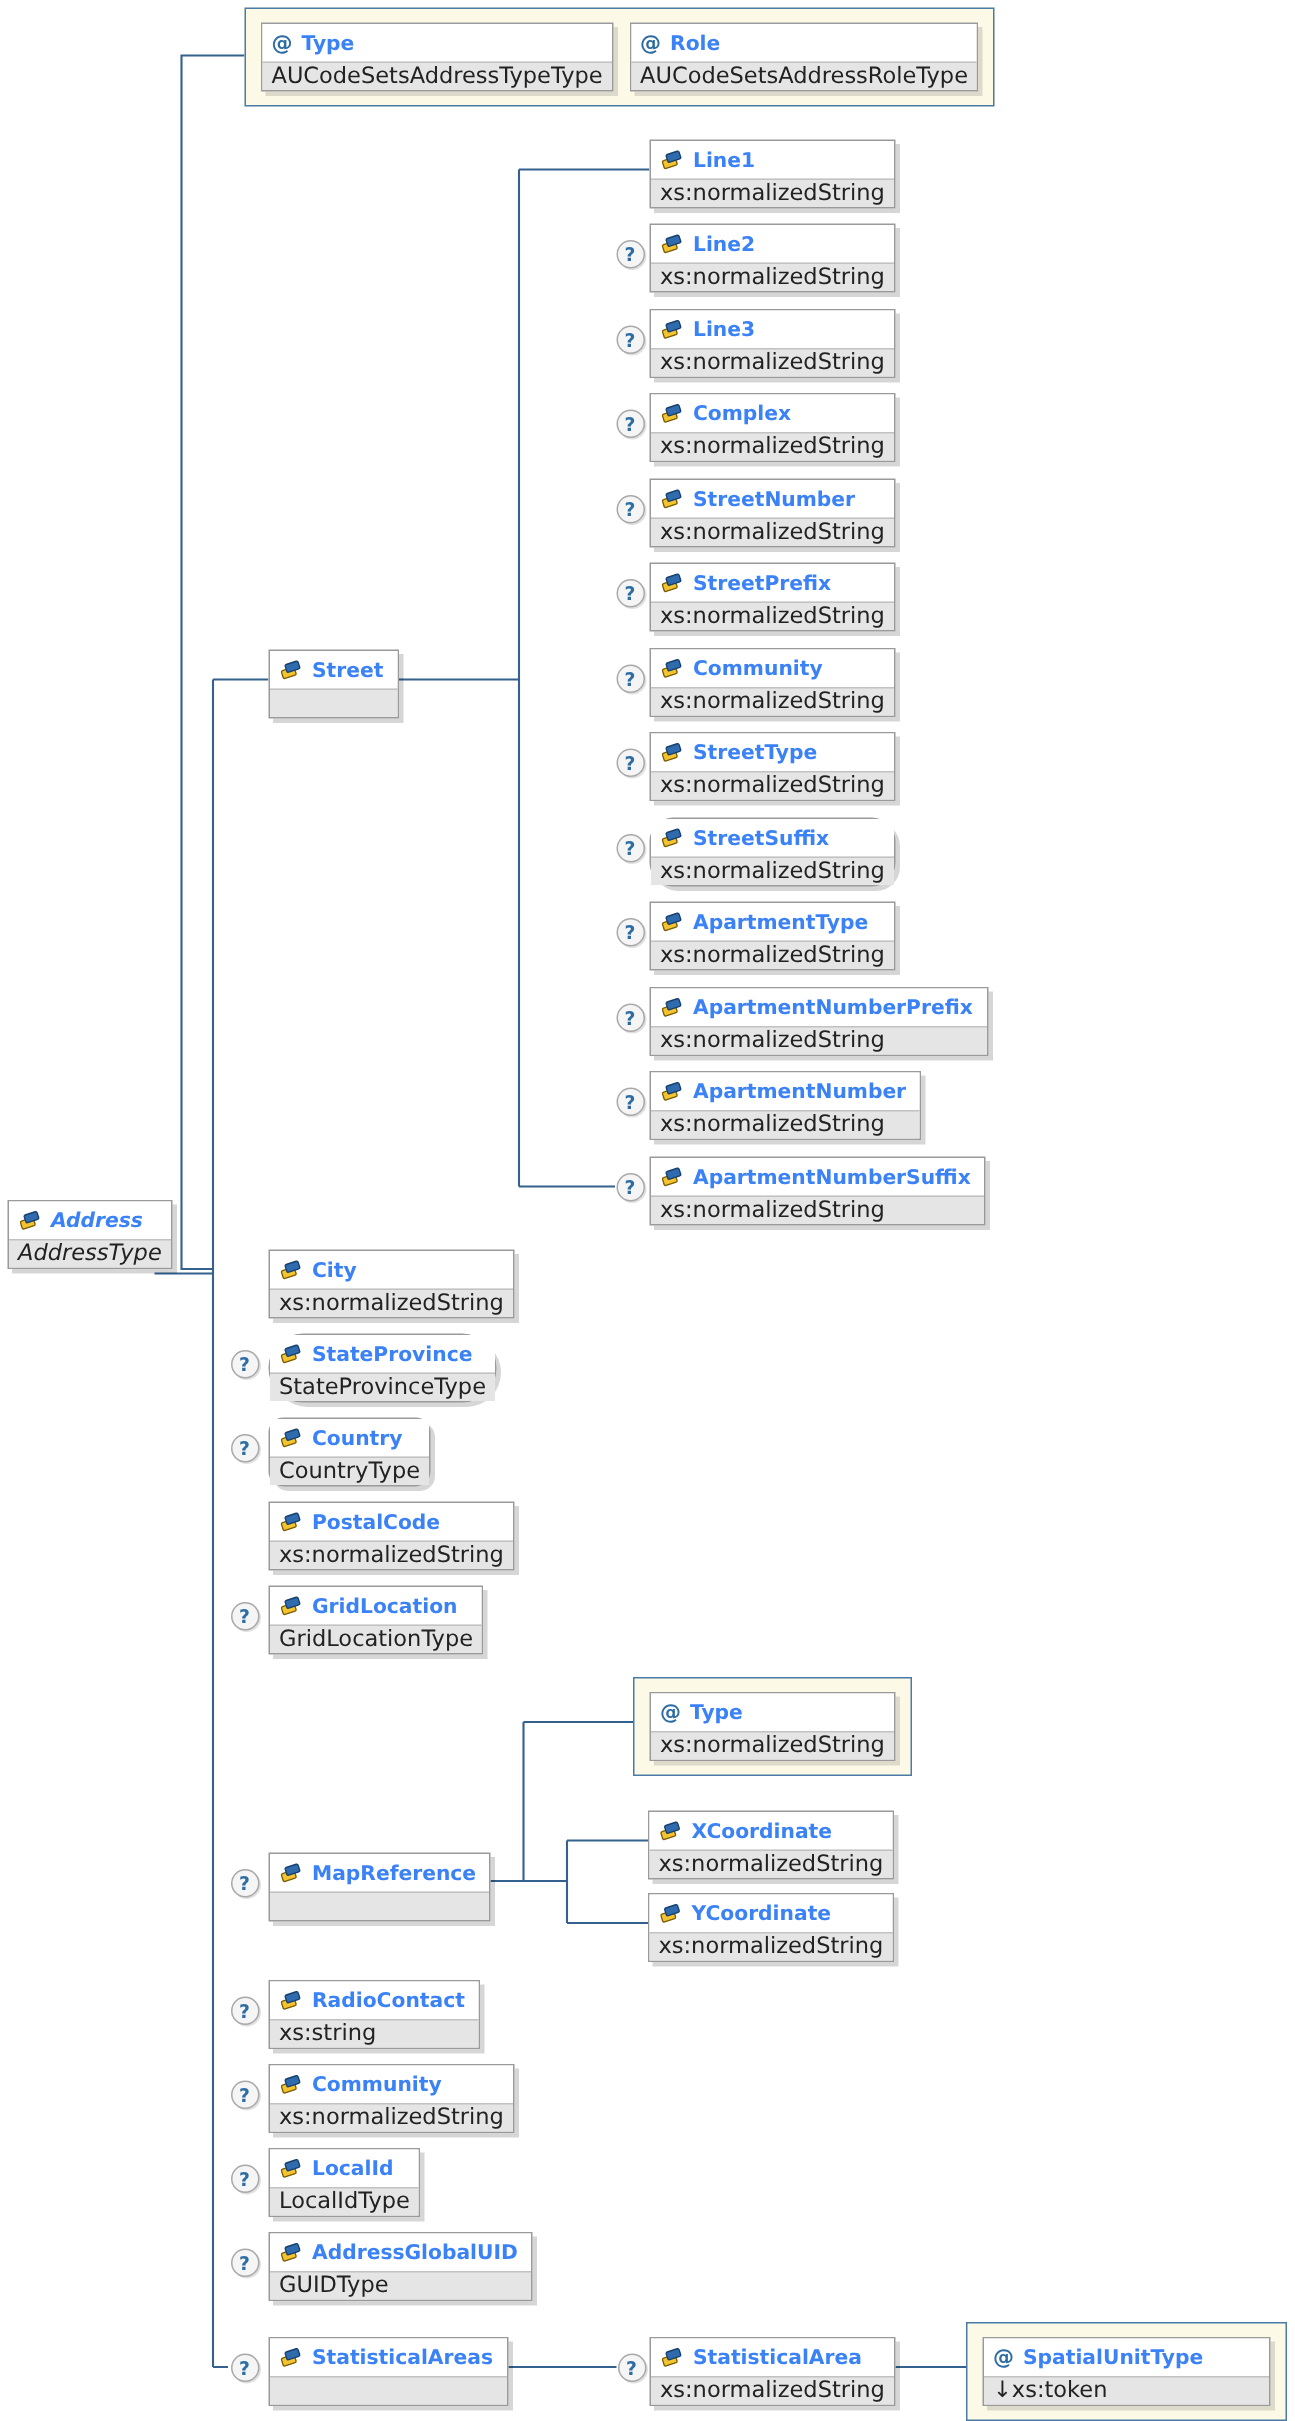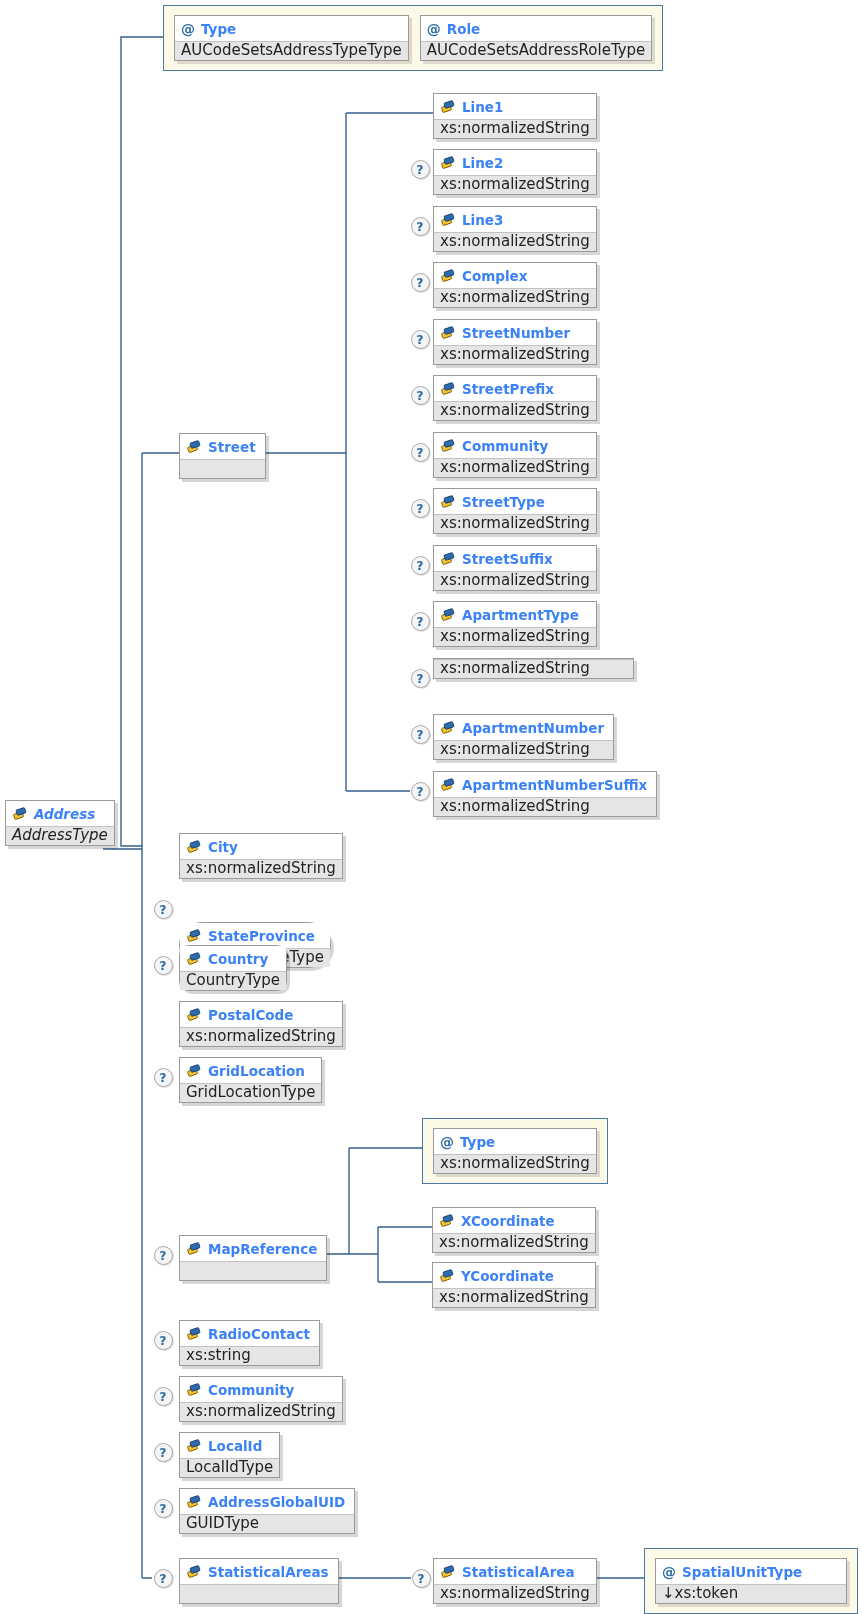--- a/index.html
+++ b/index.html
@@ -222,21 +222,21 @@
               <rect x="1.6" y="5.4" width="9" height="5.4" rx="1" fill="#F4C430" stroke="#7a5c00" stroke-width="0.9"></rect>
               <rect x="5.2" y="2.2" width="9" height="5.4" rx="1" fill="#2F6BAD" stroke="#17406e" stroke-width="0.9"></rect>
             </g>
           </svg>
         </span>
         <span class="nname">StreetType</span>
       </div>
       <div class="nband">xs:normalizedString</div>
     </div>
     <div class="qcircle" style="left: 410.5px; top: 498.5px;">?</div>
-    <div class="node" style="left: 433px; top: 545px; min-width: 119px;">
+    <div class="node" style="left: 433px; top: 545px; min-width: 119px; border-radius: 16px;">
       <div class="ntitle">
         <span class="elicon">
           <svg width="16" height="14" viewBox="0 0 16 14" aria-hidden="true">
             <g transform="rotate(-18 8 7)">
               <rect x="1.6" y="5.4" width="9" height="5.4" rx="1" fill="#F4C430" stroke="#7a5c00" stroke-width="0.9"></rect>
               <rect x="5.2" y="2.2" width="9" height="5.4" rx="1" fill="#2F6BAD" stroke="#17406e" stroke-width="0.9"></rect>
             </g>
           </svg>
         </span>
         <span class="nname">StreetSuffix</span>
@@ -253,20 +253,31 @@
               <rect x="5.2" y="2.2" width="9" height="5.4" rx="1" fill="#2F6BAD" stroke="#17406e" stroke-width="0.9"></rect>
             </g>
           </svg>
         </span>
         <span class="nname">ApartmentType</span>
       </div>
       <div class="nband">xs:normalizedString</div>
     </div>
     <div class="qcircle" style="left: 410.5px; top: 611.5px;">?</div>
     <div class="node" style="left: 433px; top: 658px; min-width: 201px;">
+      <div class="ntitle">
+        <span class="elicon">
+          <svg width="16" height="14" viewBox="0 0 16 14" aria-hidden="true">
+            <g transform="rotate(-18 8 7)">
+              <rect x="1.6" y="5.4" width="9" height="5.4" rx="1" fill="#F4C430" stroke="#7a5c00" stroke-width="0.9"></rect>
+              <rect x="5.2" y="2.2" width="9" height="5.4" rx="1" fill="#2F6BAD" stroke="#17406e" stroke-width="0.9"></rect>
+            </g>
+          </svg>
+        </span>
+        <span class="nname">ApartmentNumberPrefix</span>
+      </div>
       <div class="nband">xs:normalizedString</div>
     </div>
     <div class="qcircle" style="left: 410.5px; top: 668.5px;">?</div>
     <div class="node" style="left: 433px; top: 714px; min-width: 157px;">
       <div class="ntitle">
         <span class="elicon">
           <svg width="16" height="14" viewBox="0 0 16 14" aria-hidden="true">
             <g transform="rotate(-18 8 7)">
               <rect x="1.6" y="5.4" width="9" height="5.4" rx="1" fill="#F4C430" stroke="#7a5c00" stroke-width="0.9"></rect>
               <rect x="5.2" y="2.2" width="9" height="5.4" rx="1" fill="#2F6BAD" stroke="#17406e" stroke-width="0.9"></rect>
@@ -300,21 +311,21 @@
             <g transform="rotate(-18 8 7)">
               <rect x="1.6" y="5.4" width="9" height="5.4" rx="1" fill="#F4C430" stroke="#7a5c00" stroke-width="0.9"></rect>
               <rect x="5.2" y="2.2" width="9" height="5.4" rx="1" fill="#2F6BAD" stroke="#17406e" stroke-width="0.9"></rect>
             </g>
           </svg>
         </span>
         <span class="nname">City</span>
       </div>
       <div class="nband">xs:normalizedString</div>
     </div>
-    <div class="node" style="left: 179px; top: 922px; min-width: 141px; border-radius: 23px;">
+    <div class="node" style="left: 179px; top: 889px; min-width: 141px; border-radius: 23px;">
       <div class="ntitle">
         <span class="elicon">
           <svg width="16" height="14" viewBox="0 0 16 14" aria-hidden="true">
             <g transform="rotate(-18 8 7)">
               <rect x="1.6" y="5.4" width="9" height="5.4" rx="1" fill="#F4C430" stroke="#7a5c00" stroke-width="0.9"></rect>
               <rect x="5.2" y="2.2" width="9" height="5.4" rx="1" fill="#2F6BAD" stroke="#17406e" stroke-width="0.9"></rect>
             </g>
           </svg>
         </span>
         <span class="nname">StateProvince</span>

